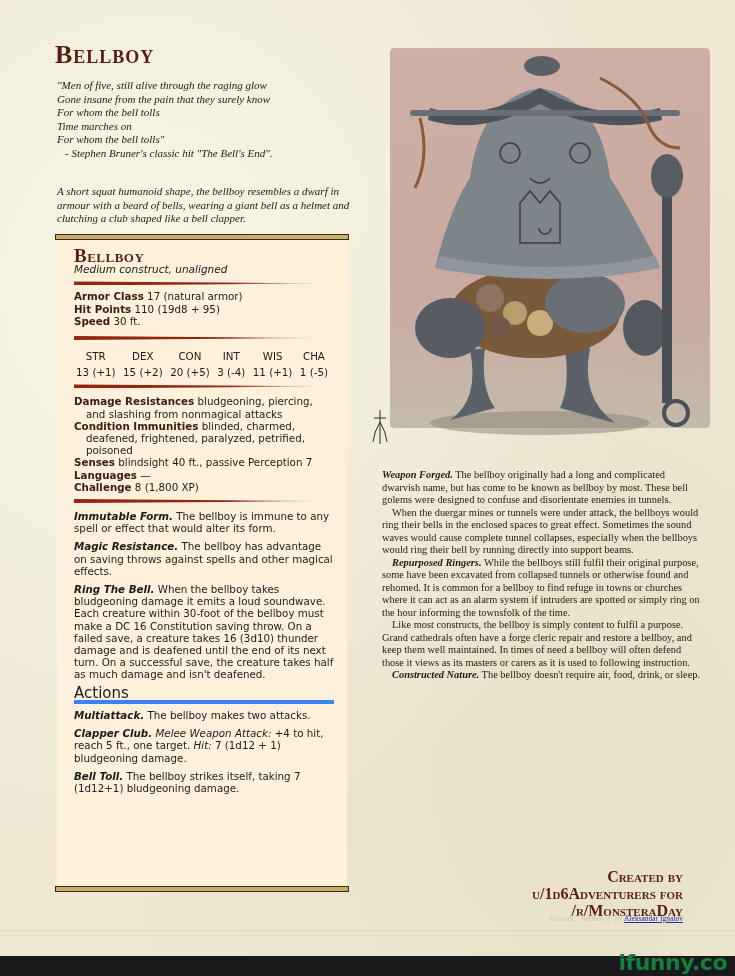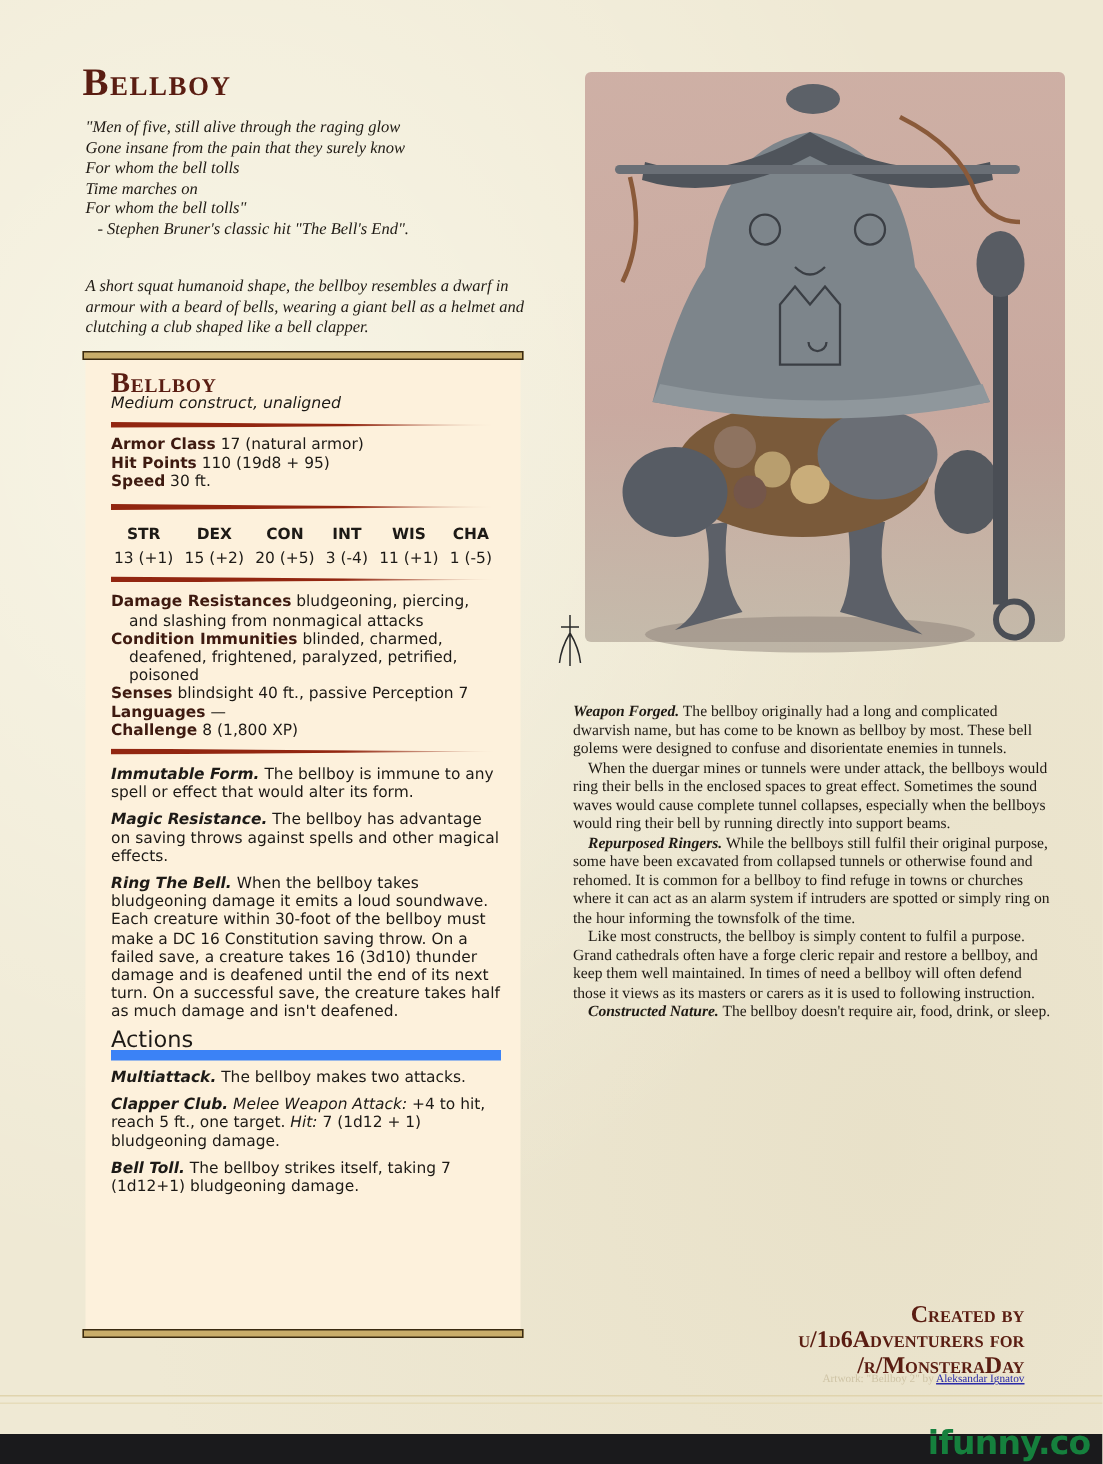--- a/index.html
+++ b/index.html
@@ -56,27 +56,27 @@
   .sb-type { font-style: italic; font-size: 10.5px; margin-top: 1px; }
   .rule {
     height: 4px; margin: 6px 0 5px 0; width: 258px;
     background: linear-gradient(to right, #922610 0%, #922610 60%, rgba(146,38,16,0) 100%);
     clip-path: polygon(0 0, 100% 50%, 0 100%);
   }
   .prop b { font-weight: bold; color: #3e1a10; }
   .hang { padding-left: 12px; text-indent: -12px; }
   .abil { display: flex; justify-content: space-between; width: 256px; text-align: center; padding: 0 2px; }
   .abil .col { display: flex; flex-direction: column; align-items: center; }
-  .abil .h { font-weight: bold; font-size: 10.3px; margin-bottom: 4px; }
+  .abil .h { font-weight: normal; font-size: 10.3px; margin-bottom: 4px; }
   .trait { margin-bottom: 6px; }
   .trait .tn { font-weight: bold; font-style: italic; }
   .trait i { font-style: italic; }
   .actions-h {
     font-size: 15px; color: #1d1a16; margin-top: 6px;
-    border-bottom: 7px solid #3b82f6; padding-bottom: 1px; margin-bottom: 5px;
+    border-bottom: 4px solid #3b82f6; padding-bottom: 1px; margin-bottom: 5px;
   }
   .art {
     position: absolute; left: 370px; top: 28px; width: 350px; height: 420px;
   }
   .art-bg {
     position: absolute; left: 20px; top: 20px; width: 320px; height: 380px;
     background: linear-gradient(180deg, #c8a59c 0%, #c29e96 60%, #bdb2a3 100%);
     opacity: 0.85; border-radius: 4px;
   }
   .sig { position: absolute; left: 370px; top: 408px; width: 20px; height: 40px; }

